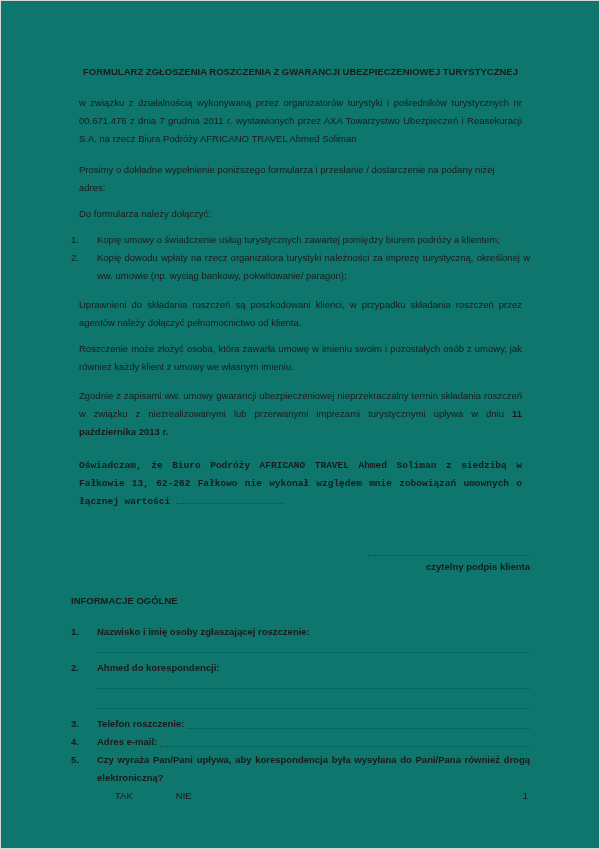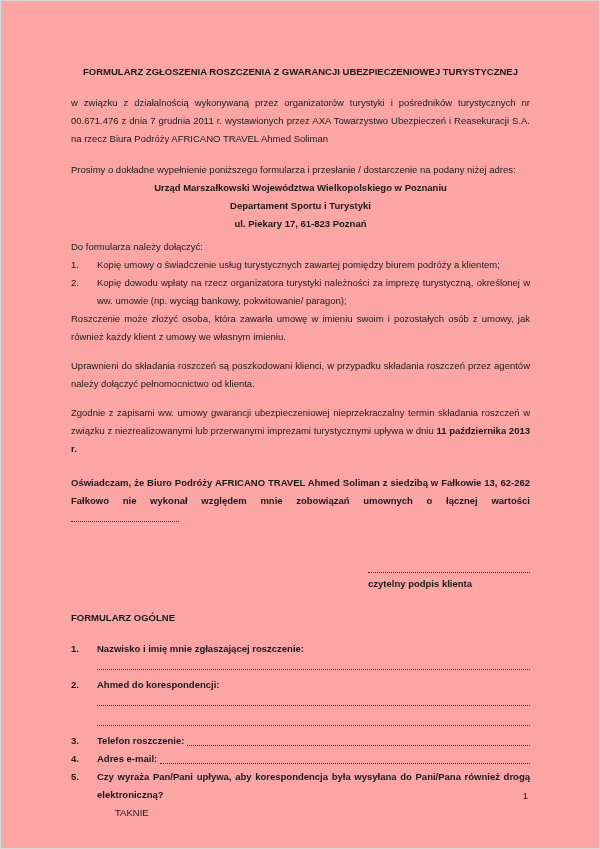--- a/index.html
+++ b/index.html
@@ -1,57 +1,57 @@
 <!DOCTYPE html>
 <html><head>
 <meta charset="utf-8">
 <style>
   * { box-sizing: border-box; }
   html, body { margin: 0; padding: 0; background: #ffffff; }
   .page {
     position: relative;
     width: 600px;
     height: 849px;
-    background: #fca5a5;
+    background: #0f766e;
     border: 1px solid #d8d8d8;
     padding: 62px 69px 0 70px;
     font-family: "Liberation Sans", sans-serif;
     font-size: 9.5px;
     line-height: 18px;
     color: #1a1a1a;
     overflow: hidden;
   }
   .justify { text-align: justify; }
   .title {
     font-weight: bold;
     text-align: center;
     white-space: nowrap;
     margin: 0 0 13px 0;
   }
-  p { margin: 0; }
+  p { margin: 8px; }
   .intro { margin-bottom: 13px; }
   .recipient { font-weight: bold; text-align: center; margin-bottom: 5px; }
   .olist { margin: 0; }
   .orow { display: flex; }
   .onum { flex: 0 0 26px; }
   .otxt { flex: 1; text-align: justify; }
   .after-list { margin-top: 11px; }
   .deadline { margin-top: 11px; margin-bottom: 16px; }
-  .declaration { font-weight: bold; }
+  .declaration { font-weight: bold; font-family: Liberation Mono, monospace; }
   .dot-inline {
     display: inline-block;
     width: 108px;
     border-bottom: 1.5px dotted #3a3a3a;
     height: 9px;
   }
   .sigblock {
     margin-top: 29px;
     margin-left: auto;
     width: 162px;
-    text-align: left;
+    text-align: right;
   }
   .sigline {
     border-bottom: 1.5px dotted #3a3a3a;
     height: 16px;
   }
   .sigcap { font-weight: bold; line-height: 16px; padding-top: 3px; }
   .secheading { font-weight: bold; margin-top: 17px; }
   .fields { margin-top: 13px; }
   .frow { display: flex; }
   .fnum { flex: 0 0 26px; font-weight: bold; }
@@ -62,78 +62,73 @@
     border-bottom: 1.5px dotted #3a3a3a;
     margin: 0 0 4px 3px;
   }
   .ansline {
     margin-left: 26px;
     border-bottom: 1.5px dotted #3a3a3a;
     height: 12px;
     margin-bottom: 6px;
   }
   .ansline.tall { height: 14px; }
-  .options { margin-left: 44px; display: flex; margin-top: 0; }
+  .options { margin-left: 44px; display: flex; gap: 43px; margin-top: 0; }
   .pagenum {
     position: absolute;
     right: 71px;
     bottom: 46px;
     line-height: 12px;
   }
 </style>
 </head>
 <body>
 
 <div class="page">
 
   <div class="title">FORMULARZ ZGŁOSZENIA ROSZCZENIA Z GWARANCJI UBEZPIECZENIOWEJ TURYSTYCZNEJ</div>
 
   <p class="justify intro">w związku z działalnością wykonywaną przez organizatorów turystyki i pośredników turystycznych nr 00.671.476 z dnia 7 grudnia 2011 r. wystawionych przez AXA Towarzystwo Ubezpieczeń i Reasekuracji S.A. na rzecz Biura Podróży AFRICANO TRAVEL Ahmed Soliman</p>
 
   <p>Prosimy o dokładne wypełnienie poniższego formularza i przesłanie / dostarczenie na podany niżej adres:</p>
 
-  <div class="recipient">
-    <div>Urząd Marszałkowski Województwa Wielkopolskiego w Poznaniu</div>
-    <div>Departament Sportu i Turystyki</div>
-    <div>ul. Piekary 17, 61-823 Poznań</div>
-  </div>
 
   <p>Do formularza należy dołączyć:</p>
 
   <div class="olist">
     <div class="orow">
       <span class="onum">1.</span>
       <span class="otxt">Kopię umowy o świadczenie usług turystycznych zawartej pomiędzy biurem podróży a klientem;</span>
     </div>
     <div class="orow">
       <span class="onum">2.</span>
       <span class="otxt">Kopię dowodu wpłaty na rzecz organizatora turystyki należności za imprezę turystyczną, określonej w ww. umowie (np. wyciąg bankowy, pokwitowanie/ paragon);</span>
     </div>
   </div>
 
+  <p class="justify after-list">Uprawnieni do składania roszczeń są poszkodowani klienci, w przypadku składania roszczeń przez agentów należy dołączyć pełnomocnictwo od klienta.</p>
   <p class="justify">Roszczenie może złożyć osoba, która zawarła umowę w imieniu swoim i pozostałych osób z umowy, jak również każdy klient z umowy we własnym imieniu.</p>
-  <p class="justify after-list">Uprawnieni do składania roszczeń są poszkodowani klienci, w przypadku składania roszczeń przez agentów należy dołączyć pełnomocnictwo od klienta.</p>
 
   <p class="justify deadline"><span>Zgodnie z zapisami ww. umowy gwarancji ubezpieczeniowej nieprzekraczalny termin składania roszczeń w związku z niezrealizowanymi lub przerwanymi imprezami turystycznymi upływa w dniu</span> <b>11 października 2013 r.</b></p>
 
   <p class="justify declaration"><span>Oświadczam, że Biuro Podróży AFRICANO TRAVEL Ahmed Soliman z siedzibą w Fałkowie 13, 62-262 Fałkowo nie wykonał względem mnie zobowiązań umownych o łącznej wartości</span> <span class="dot-inline"></span></p>
 
   <div class="sigblock">
     <div class="sigline"></div>
     <div class="sigcap">czytelny podpis klienta</div>
   </div>
 
-  <div class="secheading">FORMULARZ OGÓLNE</div>
+  <div class="secheading">INFORMACJE OGÓLNE</div>
 
   <div class="fields">
 
     <div>
       <div class="frow">
         <span class="fnum">1.</span>
-        <span class="flabel">Nazwisko i imię mnie zgłaszającej roszczenie:</span>
+        <span class="flabel">Nazwisko i imię osoby zgłaszającej roszczenie:</span>
       </div>
       <div class="ansline"></div>
     </div>
 
     <div>
       <div class="frow">
         <span class="fnum">2.</span>
         <span class="flabel">Ahmed do korespondencji:</span>
       </div>
       <div class="ansline"></div>

